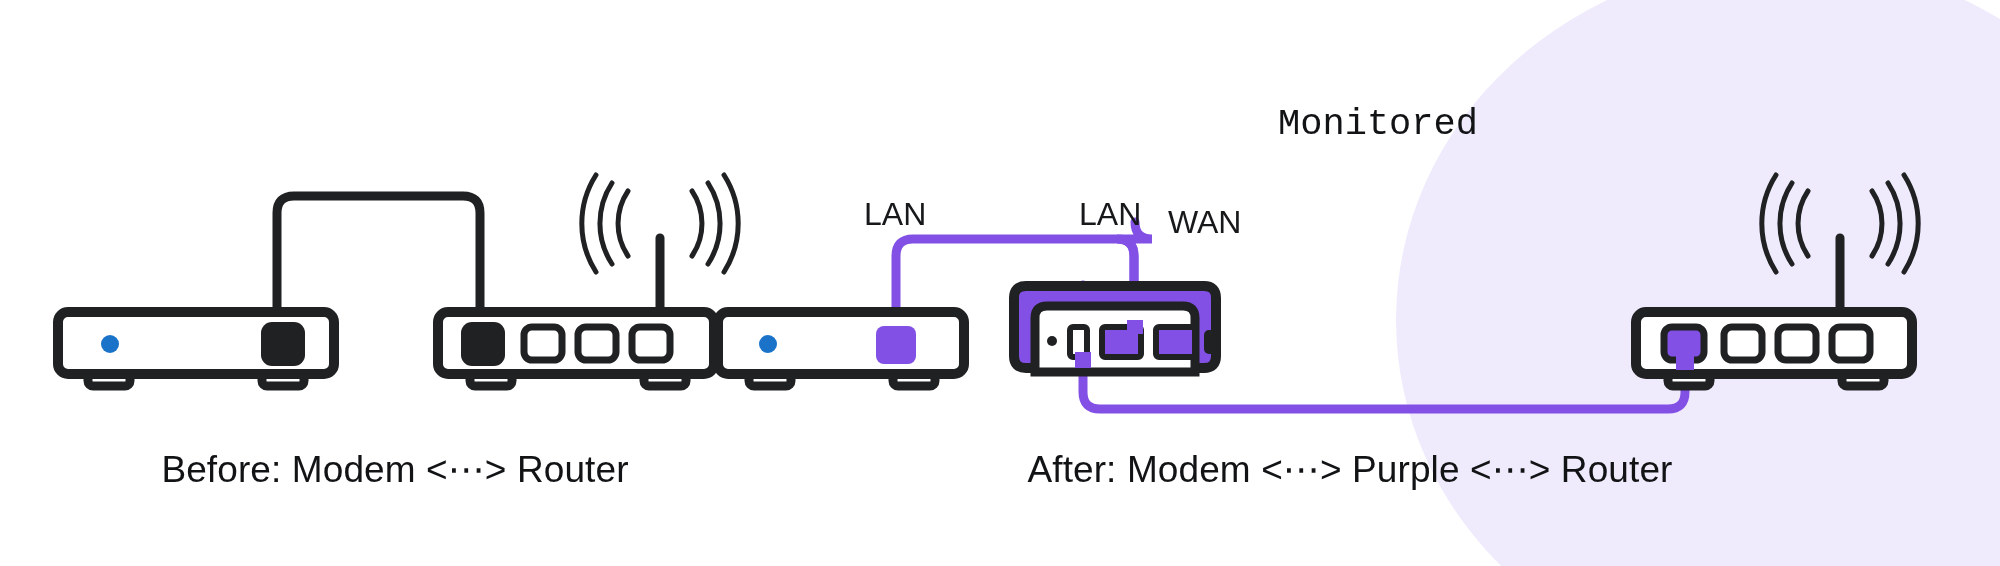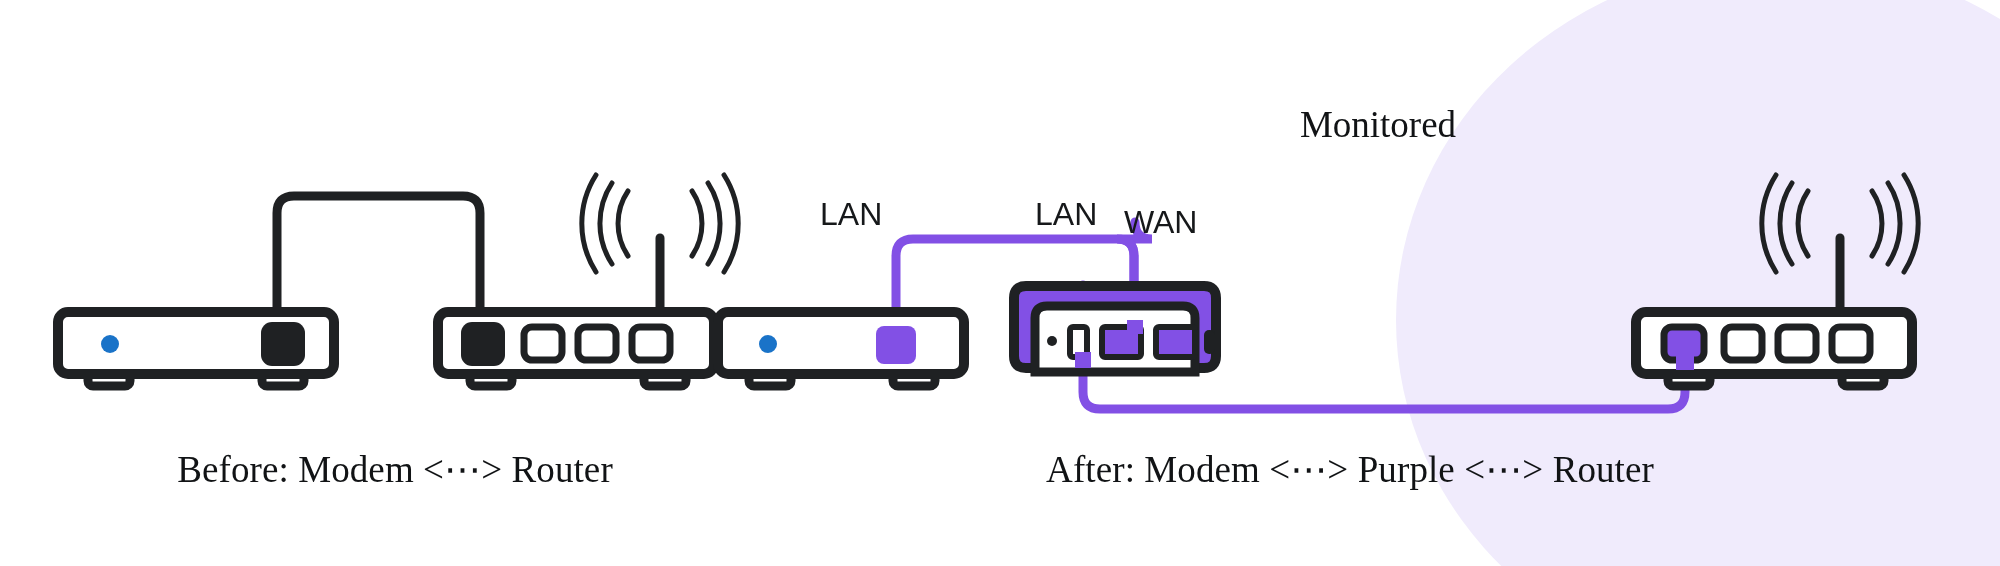--- a/index.html
+++ b/index.html
@@ -6,42 +6,43 @@
   body{
     width:2000px;height:566px;
     background:#ffffff;
     font-family:"Liberation Sans", sans-serif;
     overflow:hidden;
   }
   #stage{position:relative;width:2000px;height:566px;}
   svg.diagram{position:absolute;left:0;top:0;width:2000px;height:566px;display:block;}
   .cap{
     position:absolute;
-    font-family:Liberation Serif, serif;
+    font-family:Liberation Sans, sans-serif;
     font-size:37px;
     color:#111315;
     white-space:nowrap;
     letter-spacing:0.1px;
   }
   #cap-before{left:0;top:448px;width:790px;text-align:center;}
   #cap-after{left:700px;top:448px;width:1300px;text-align:center;}
   .portlabel{
     position:absolute;
     font-family:"Liberation Sans", sans-serif;
     font-size:32px;
     color:#16181a;
     white-space:nowrap;
+    margin-left:44px;
   }
   #lbl-lan-modem{left:820px;top:196px;}
   #lbl-lan-purple{left:1035px;top:196px;}
   #lbl-wan-purple{left:1124px;top:204px;}
   #lbl-monitored{
     position:absolute;left:1228px;top:103px;width:300px;
     text-align:center;
-    font-family:Liberation Serif, serif;
+    font-family:Liberation Mono, monospace;
     font-size:37px;color:#111315;white-space:nowrap;
   }
 </style>
 </head>
 <body>
 
 <div id="stage">
 
   <svg class="diagram" viewBox="0 0 2000 566" xmlns="http://www.w3.org/2000/svg">
 

